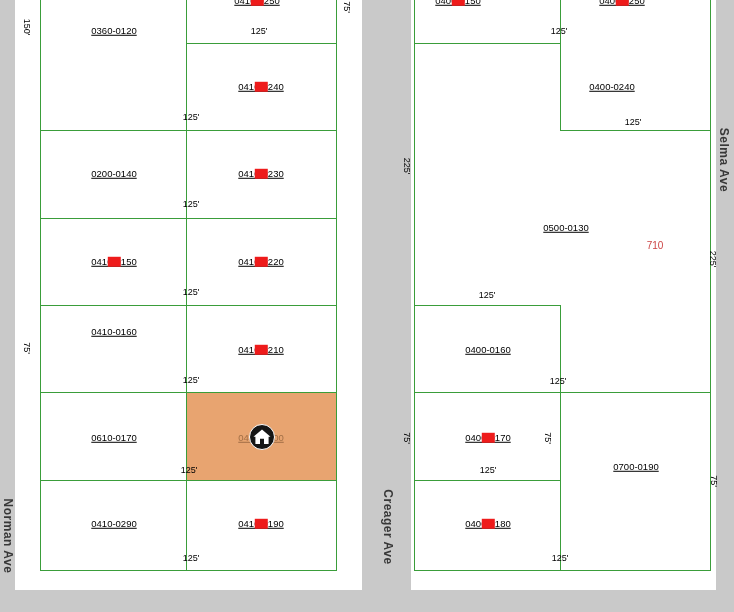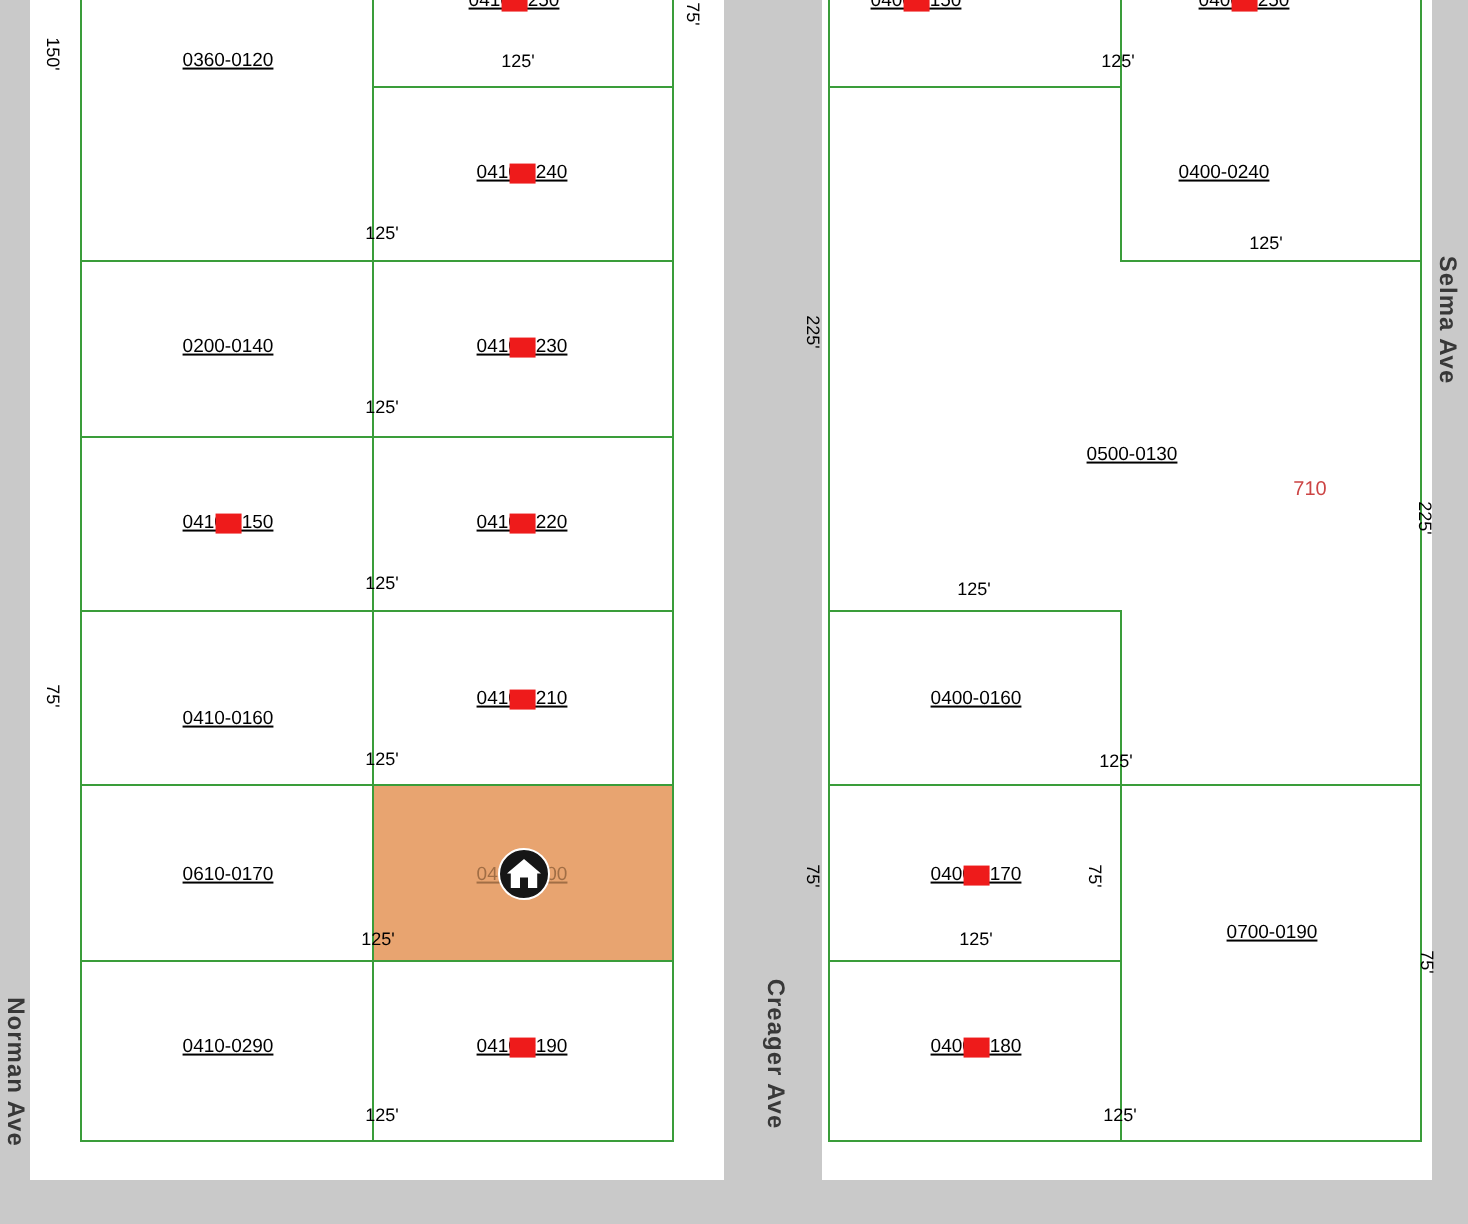--- a/index.html
+++ b/index.html
@@ -96,21 +96,21 @@
     <i class="marker"></i>
   </div>
   <div class="plabel" style="left:114px;top:262px">
     <span class="txt">0410-0150</span>
     <i class="marker"></i>
   </div>
   <div class="plabel" style="left:261px;top:262px">
     <span class="txt">0410-0220</span>
     <i class="marker"></i>
   </div>
-  <div class="plabel" style="left:114px;top:360px">
+  <div class="plabel" style="left:114px;top:332px">
     <span class="txt">0410-0160</span>
   </div>
   <div class="plabel" style="left:261px;top:350px">
     <span class="txt">0410-0210</span>
     <i class="marker"></i>
   </div>
   <div class="plabel" style="left:114px;top:438px">
     <span class="txt">0610-0170</span>
   </div>
   <div class="plabel ghost" style="left:261px;top:438px">

